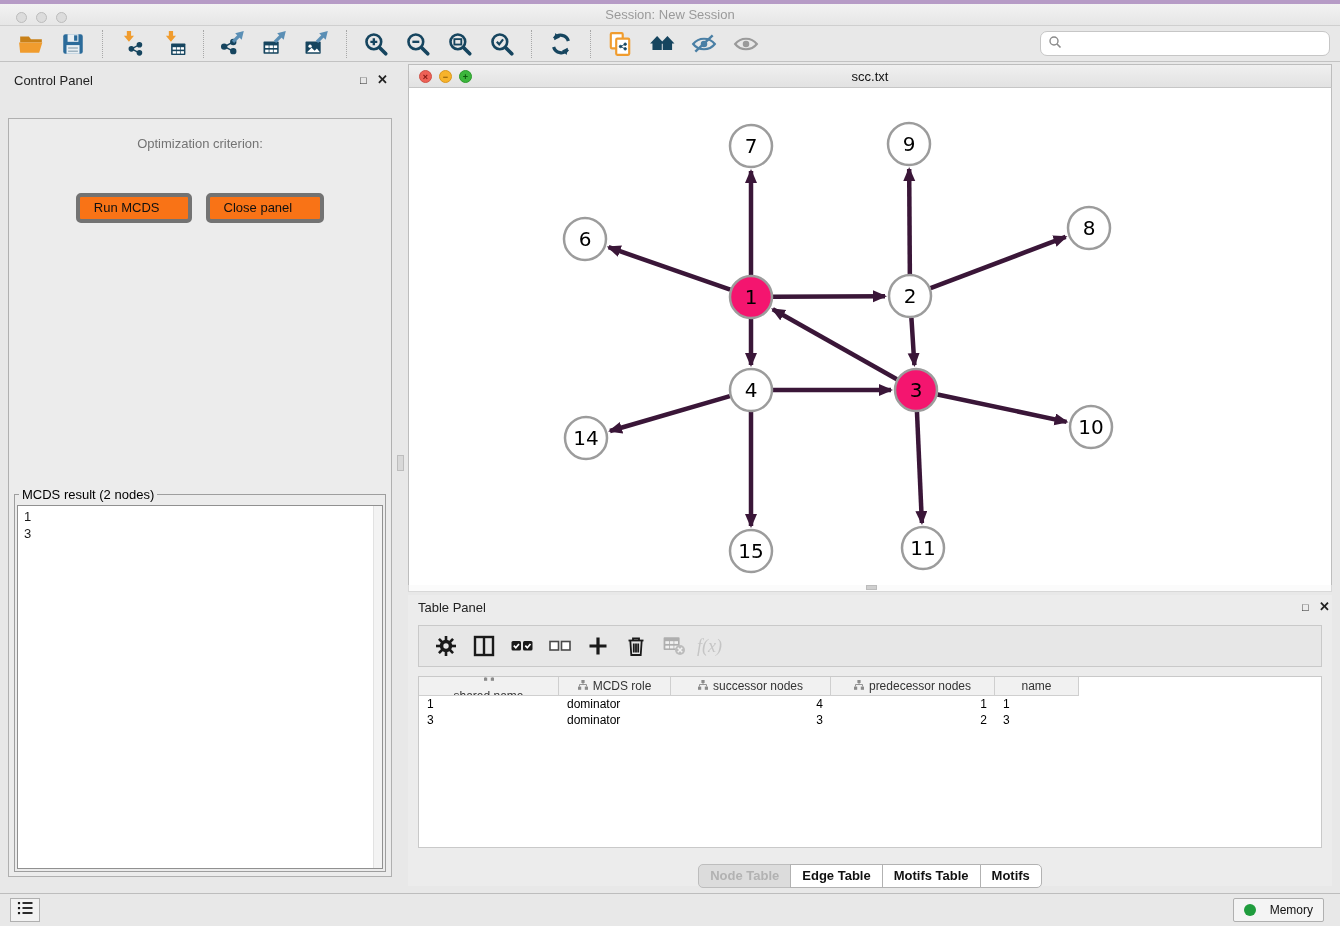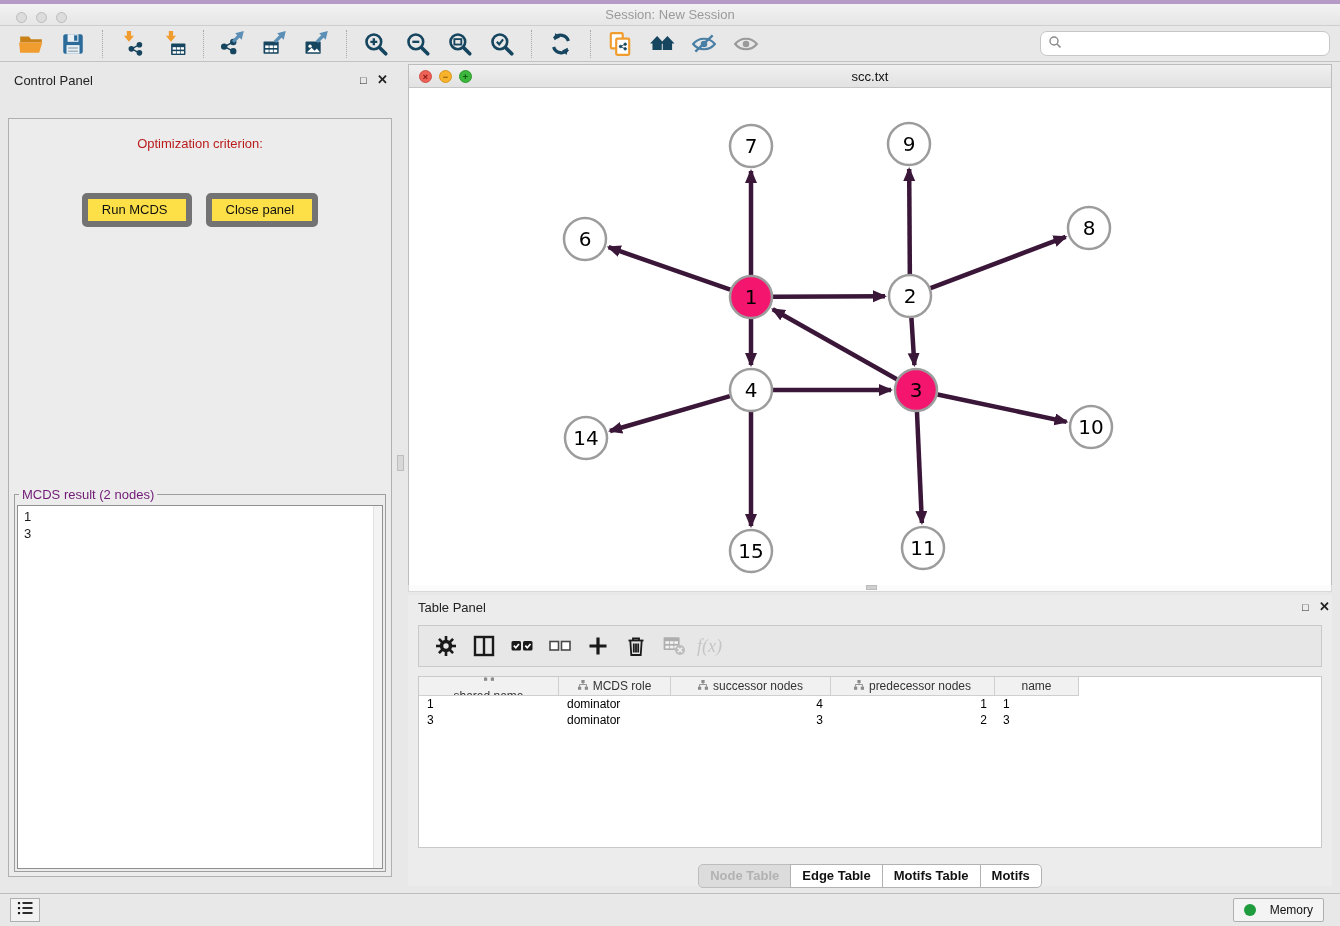--- a/index.html
+++ b/index.html
@@ -36,32 +36,32 @@
   .panel-close { position:absolute; font-weight:bold; font-size:13px; color:#222; top:2px; }
   .tabs-row { position:absolute; display:flex; }
   .cp-tabs { left:0; width:400px; top:97px; justify-content:center; }
   .tab { font-size:13px; font-weight:600; padding:3px 11px 4px 11px; background:#fff;
     border:1px solid #b2b2b2; margin-left:-1px; color:#111; white-space:nowrap; }
   .tab:first-child { border-radius:5px 0 0 5px; margin-left:0; }
   .tab:last-child { border-radius:0 5px 5px 0; }
   .tab.selected { background:#dcdcdc; color:#b2b2b2; border-color:#bdbdbd; }
   .cp-box { position:absolute; left:8px; top:118px; width:384px; height:759px;
     background:#ececec; border:1px solid #b0b0b0; }
-  .opt-label { position:absolute; top:17px; left:0; width:100%; text-align:center; font-size:13px; color:#b91c1c; }
+  .opt-label { position:absolute; top:17px; left:0; width:100%; text-align:center; font-size:13px; color:#737373; }
   .dropdown { position:absolute; left:36px; top:40px; width:308px; height:23px; background:#fff;
     border:1px solid #b4b4b4; border-radius:4px; display:flex; align-items:center;
     font-size:13px; padding-left:10px; color:#111; }
   .dd-chevrons { position:absolute; right:7px; top:3px; }
   .btn-row { position:absolute; top:74px; left:0; width:100%; display:flex; justify-content:center; gap:14px; }
-  .push-btn { font-size:13px; color:#111; background:#fde047; border:6px solid #737373;
-    border-radius:5px; padding:3px 18px 4px 14px; font-family:"Liberation Sans",sans-serif; }
+  .push-btn { font-size:13px; color:#111; background:#f97316; border:4px solid #737373;
+    border-radius:5px; padding:3px 28px 4px 14px; font-family:"Liberation Sans",sans-serif; }
   .result-fieldset { position:absolute; left:5px; top:375px; width:372px; height:378px;
     border:1px solid #9e9e9e; }
   .result-legend { position:absolute; top:-8px; left:4px; background:#ececec; padding:0 3px;
-    font-size:13px; color:#701a75; }
+    font-size:13px; color:#000000; }
   .result-text { position:absolute; left:2px; right:2px; top:10px; bottom:2px; background:#fff;
     border:1px solid #909090; font-size:13px; line-height:17px; padding:2px 6px;
     white-space:pre-line; overflow:hidden; }
   .result-scroll { position:absolute; right:3px; top:11px; bottom:3px; width:9px;
     background:#f3f3f3; border-left:1px solid #e2e2e2; }
   .split-grip { position:absolute; left:397px; top:455px; width:7px; height:16px;
     background:#d8d8d8; border:1px solid #bdbdbd; }
   
   .net-titlebar { position:absolute; left:408px; top:64px; width:924px; height:24px;
     background:linear-gradient(#f0f0f0,#e2e2e2); border:1px solid #bdbdbd; border-bottom:1px solid #c6c6c6; }

